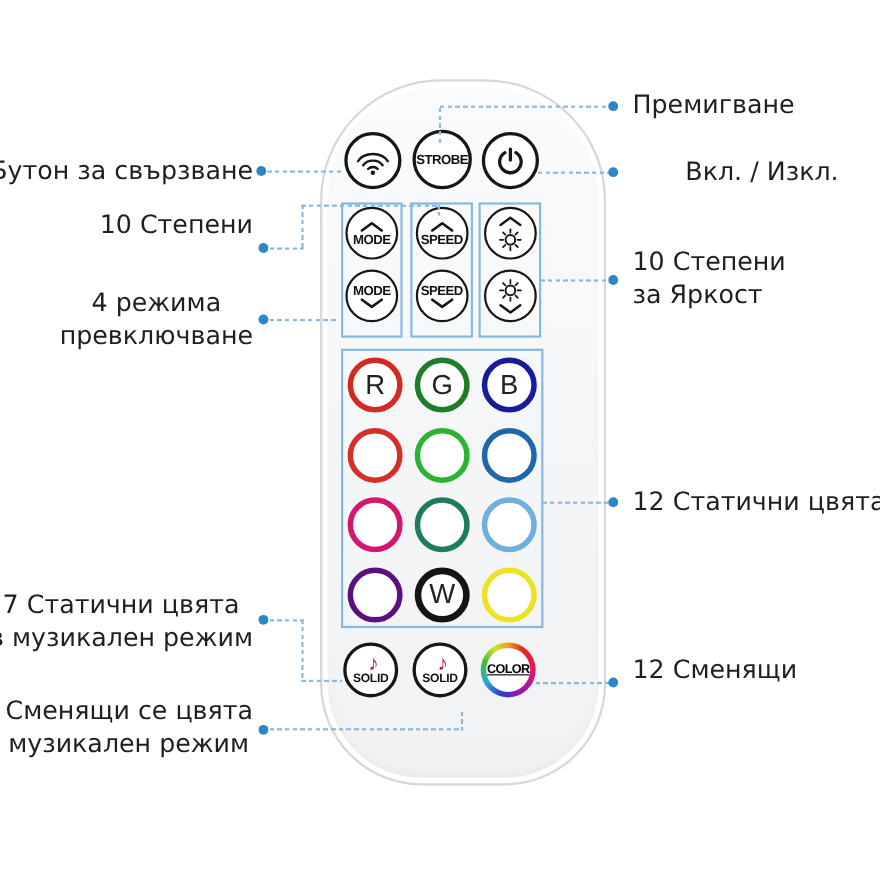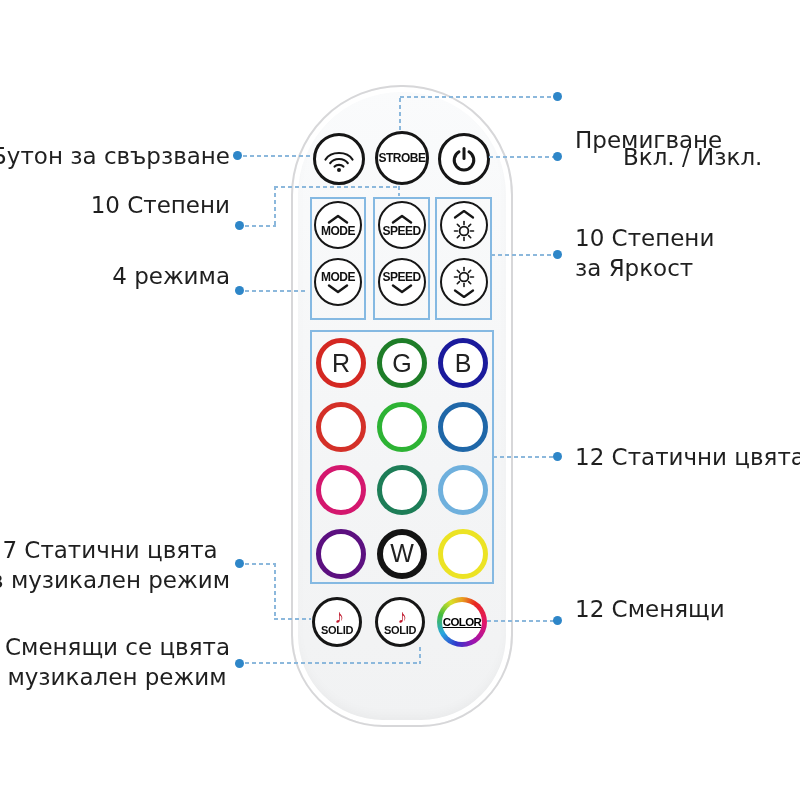--- a/index.html
+++ b/index.html
@@ -1,19 +1,19 @@
 <!DOCTYPE html>
 <html><head>
 <meta charset="utf-8">
 <style>
   html,body{margin:0;padding:0;background:#fff;}
   .canvas{position:relative;width:800px;height:800px;background:#fff;overflow:hidden;
           font-family:"DejaVu Sans",sans-serif;}
   
-  .remote{position:absolute;left:291px;top:85px;width:222px;height:642px;
+  .remote{position:absolute;left:291px;top:72px;width:260px;height:642px;
           border:2px solid #d7d7d9;border-radius:110px 110px 92px 92px;
           background:linear-gradient(180deg,#fafbfc 0%,#f4f5f6 60%,#f1f2f3 100%);
           box-shadow:inset 0 0 0 5px #ffffff, inset 0 -6px 14px rgba(0,0,0,.05);
           box-sizing:border-box;}
   
   .btn{position:absolute;border:3px solid #161616;border-radius:50%;background:#fff;
        display:flex;flex-direction:column;align-items:center;justify-content:center;
        box-sizing:border-box;font-family:"Liberation Sans",sans-serif;color:#111;}
   .btn-wifi{left:20px;top:46px;width:52px;height:52px;}
   .btn-strobe{left:82px;top:44px;width:54px;height:54px;}
@@ -262,31 +262,32 @@
   <div class="dot" style="left:553px;top:616px;"></div>
 
   <div class="lbl left" style="top:141px;">
     <span>Бутон за свързване</span>
   </div>
   <div class="lbl left" style="top:190px;">
     <span>10 Степени</span><br>
   </div>
   <div class="lbl left" style="top:261px;">
     <span>4 режима</span><br>
+    <span>превключване</span>
   </div>
   <div class="lbl left" style="top:535px;">
     <span>7 Статични цвята</span><br>
     <span>в музикален режим</span>
   </div>
   <div class="lbl left" style="top:632px;">
     <span>7 Сменящи се цвята</span><br>
     <span>в музикален режим</span>
   </div>
 
-  <div class="lbl right" style="top:81px;margin-top:44px;">
+  <div class="lbl right" style="top:81px;">
     <span>Премигване</span>
   </div>
   <div class="lbl right" style="top:142px;margin-left:48px;">
     <span>Вкл. / Изкл.</span>
   </div>
   <div class="lbl right" style="top:223px;">
     <span>10 Степени</span><br>
     <span>за Яркост</span>
   </div>
   <div class="lbl right" style="top:442px;">

